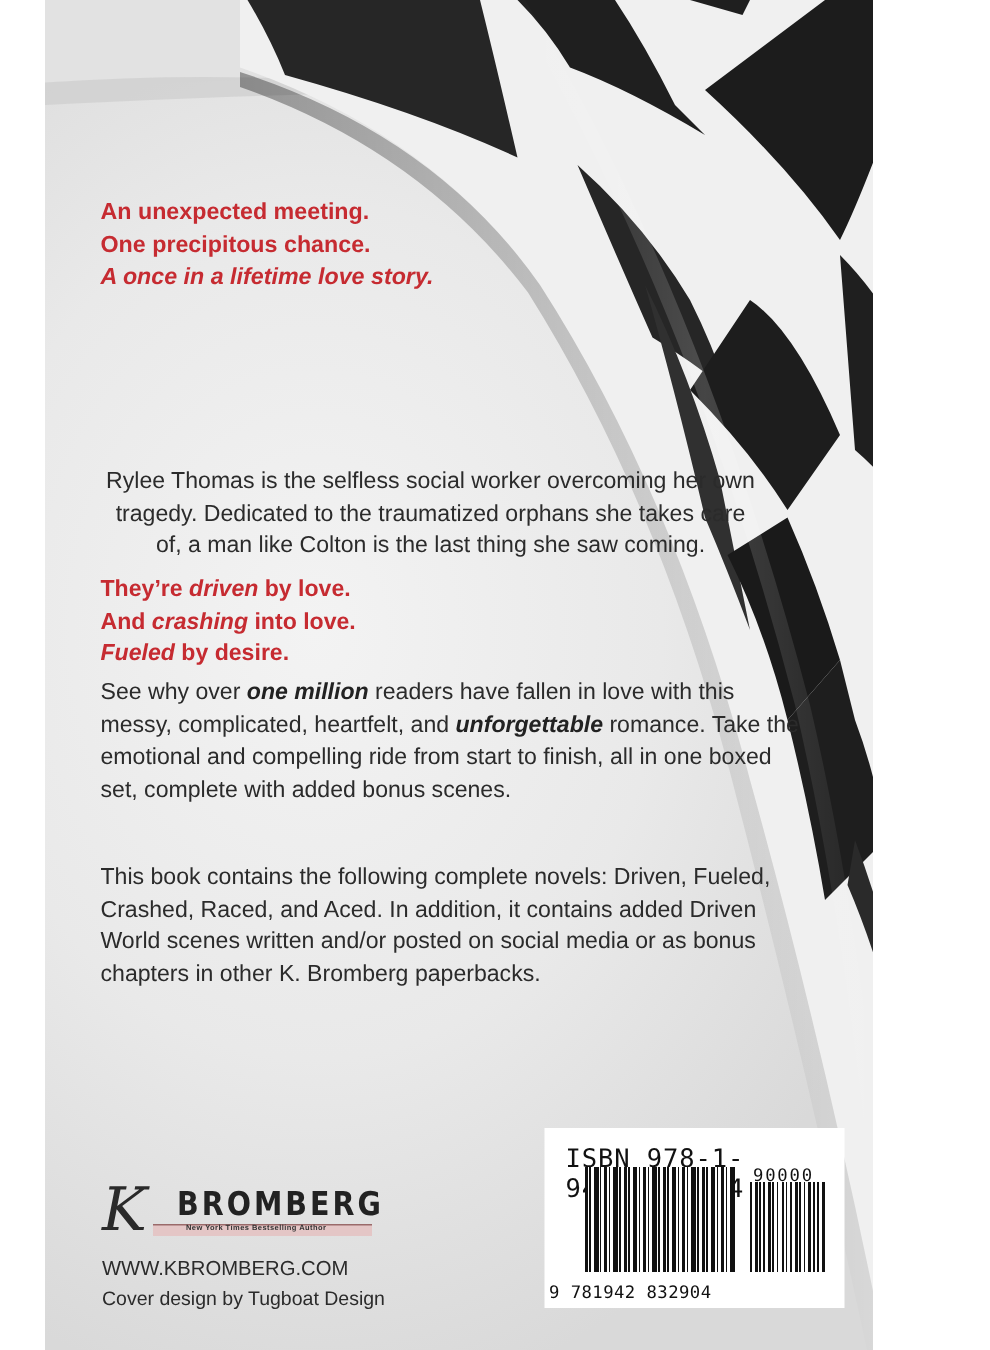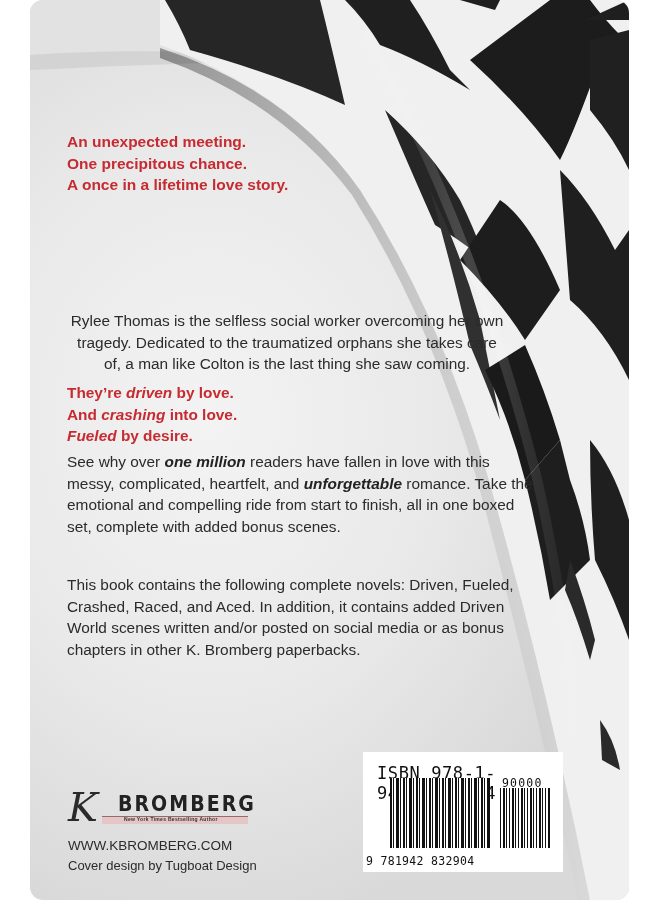--- a/index.html
+++ b/index.html
@@ -1,30 +1,29 @@
 <!DOCTYPE html>
 <html><head>
 <meta charset="utf-8">
 <style>
   * { margin: 0; padding: 0; box-sizing: border-box; }
   html, body { width: 660px; height: 900px; background: #ffffff; overflow: hidden; }
   body { font-family: "Liberation Sans", sans-serif; position: relative; }
 
   .cover {
-    position: absolute; left: 30px; top: 0; width: 599px; height: 900px;
+    position: absolute; left: 30px; top: 0; width: 552px; height: 900px;
     background: radial-gradient(ellipse 420px 520px at 180px 420px, #f3f3f3 0%, #e9e9e9 55%, #d9d9d9 100%);
     overflow: hidden;
-    border-radius: 13px;
   }
   .flag-svg { position: absolute; left: 0; top: 0; width: 599px; height: 900px; }
 
   .text-block { position: absolute; left: 37px; color: #2b2b2b; font-size: 15.4px; line-height: 21.5px; }
   .tagline { top: 131px; width: 400px; }
   .tagline div { color: #c62b31; font-weight: bold; font-size: 15.5px; line-height: 21.5px; }
-  .tagline .italic { }
+  .tagline .italic { font-style: italic; }
   .p1 { top: 210px; width: 410px; }
   .p2 { top: 310px; width: 440px; text-align: center; }
   .driven { top: 382px; width: 300px; }
   .driven div { color: #c62b31; font-weight: bold; line-height: 21.5px; }
   .driven em { font-style: italic; }
   .p3 { top: 451px; width: 470px; }
   .p3 strong { font-weight: bold; font-style: italic; color: #222; }
   .p4 { top: 574px; width: 470px; }
 
   .logo { position: absolute; left: 38px; top: 790px; width: 180px; height: 40px; }

